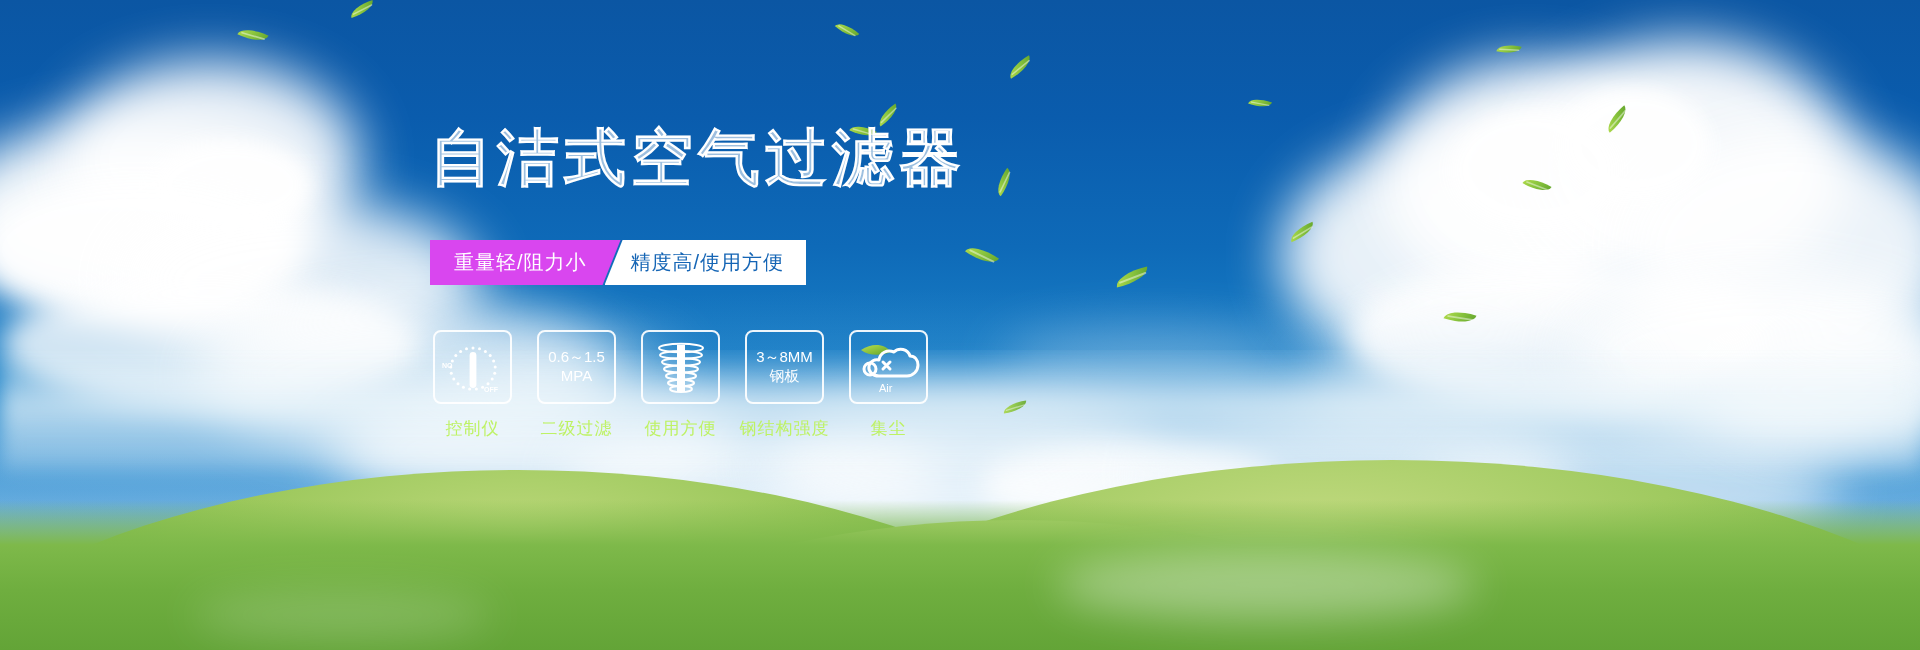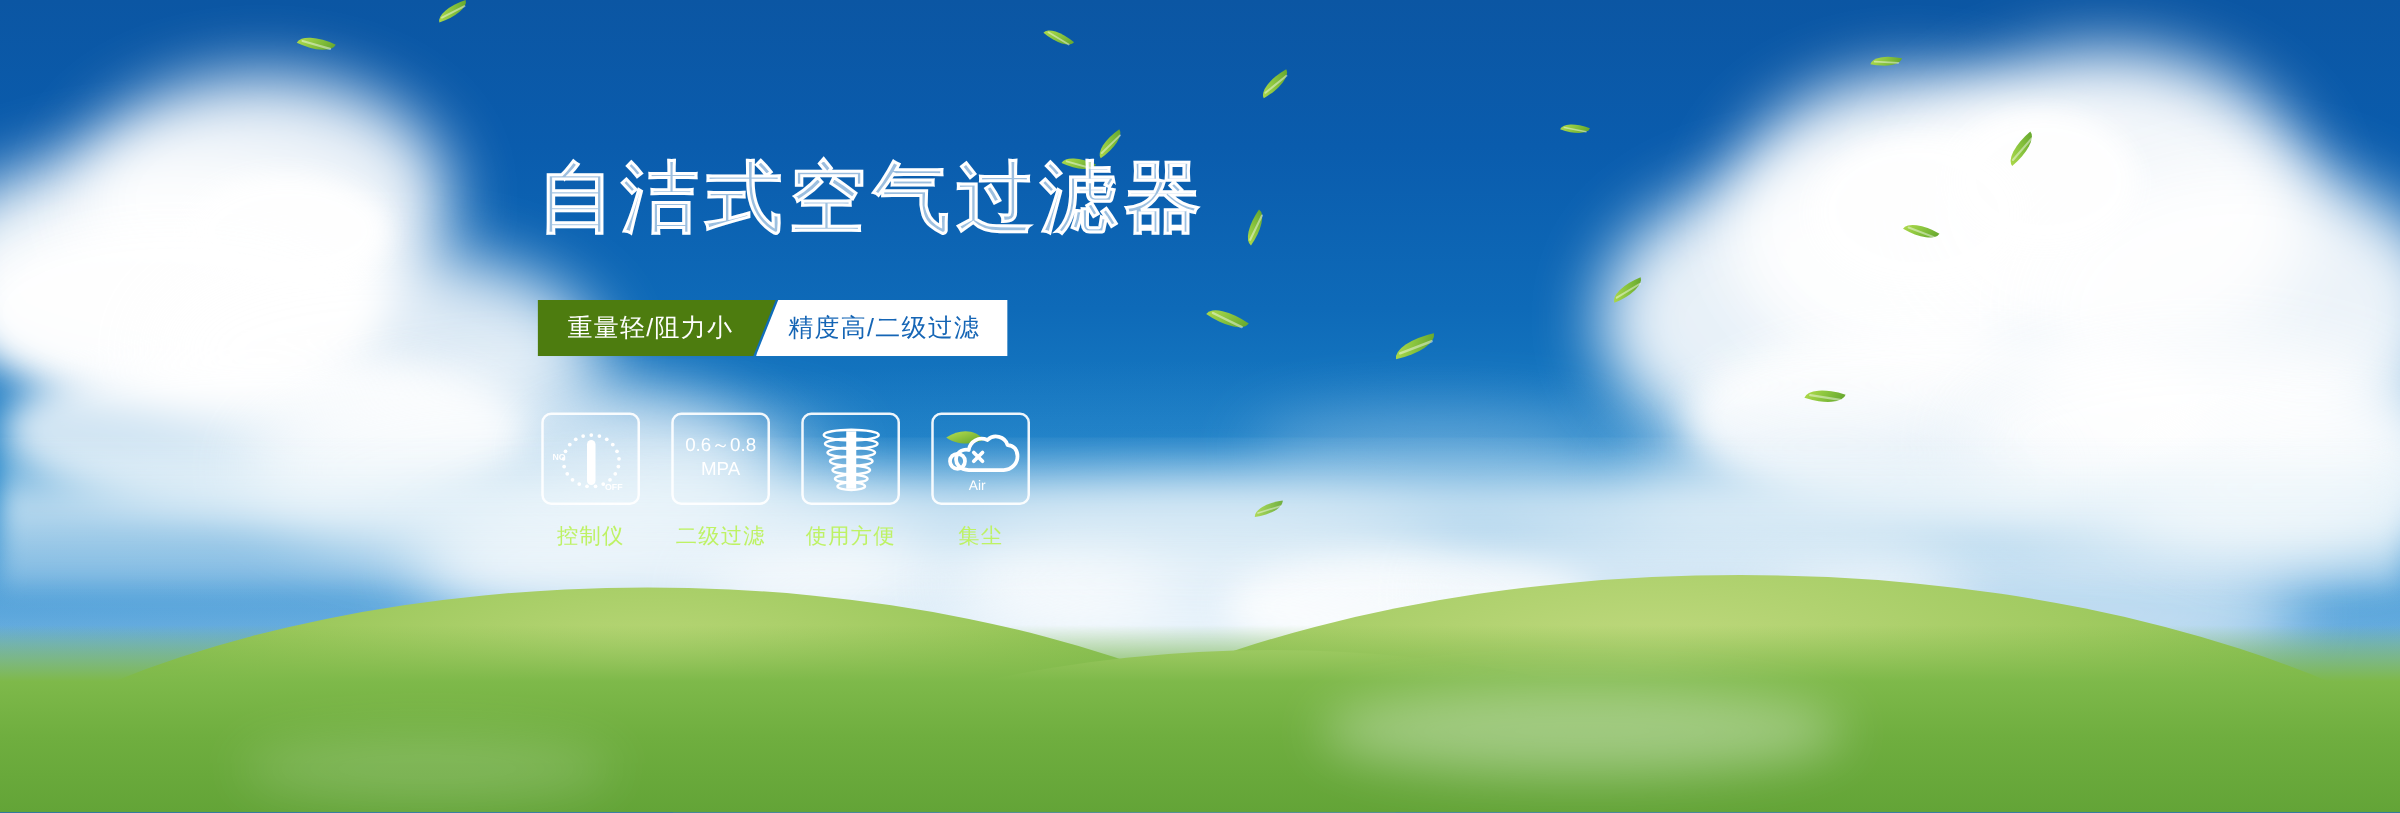--- a/index.html
+++ b/index.html
@@ -46,21 +46,21 @@
   .content{position:absolute;left:0;top:0;width:1920px;height:650px;}
   .title{position:absolute;left:430px;top:127px;font-size:62px;line-height:1;color:#fff;
      letter-spacing:5px;font-weight:400;
      -webkit-text-stroke:0px #fff;
      text-shadow:0 0 1px rgba(255,255,255,.6);
      font-family:"DejaVu Sans","Liberation Sans",sans-serif;}
   .title-hollow{color:transparent;-webkit-text-stroke:2.4px #ffffff;}
 
   .badges{position:absolute;left:430px;top:240px;display:flex;height:45px;}
   .badge{display:flex;align-items:center;justify-content:center;font-size:20px;letter-spacing:1px;}
-  .badge-a{background:#4d7c0f;color:#fff;padding:0 20px 0 24px;
+  .badge-a{background:#d946ef;color:#fff;padding:0 20px 0 24px;
      clip-path:polygon(0 0,100% 0,calc(100% - 18px) 100%,0 100%);padding-right:34px;}
   .badge-b{background:#ffffff;color:#1565b5;padding:0 22px 0 26px;margin-left:-16px;
      clip-path:polygon(18px 0,100% 0,100% 100%,0 100%);}
 
   .features{position:absolute;left:435px;top:330px;display:flex;gap:29px;}
   .feat{width:75px;display:flex;flex-direction:column;align-items:center;}
   .fbox{width:75px;height:70px;border:2px solid rgba(255,255,255,.92);border-radius:8px;
         display:flex;align-items:center;justify-content:center;position:relative;}
   .flabel{margin-top:13px;font-size:17px;color:#bef264;white-space:nowrap;letter-spacing:1px;}
   .ftext{color:#fff;font-size:15px;line-height:1.25;text-align:center;
@@ -136,21 +136,21 @@
     <div class="leaf" style="left:846px;top:124px;transform:rotate(25deg) scale(.75);"></div>
     <div class="leaf" style="left:998px;top:400px;transform:rotate(-8deg) scale(.7);opacity:.9"></div>
   </div>
 
   <div class="content">
 
     <div class="title title-hollow">自洁式空气过滤器</div>
 
     <div class="badges">
       <div class="badge badge-a">重量轻/阻力小</div>
-      <div class="badge badge-b">精度高/二级过滤</div>
+      <div class="badge badge-b">精度高/使用方便</div>
     </div>
 
     <div class="features">
 
       <div class="feat">
         <div class="fbox">
           <svg class="icon-svg" width="66" height="58" viewBox="0 0 66 58">
             <g fill="#ffffff">
               <circle cx="33" cy="10" r="1.5"></circle>
                 <circle cx="26.5" cy="10.8" r="1.5"></circle>
@@ -178,21 +178,21 @@
             <text x="2" y="30" fill="#ffffff" font-size="7" font-family="Liberation Sans, sans-serif" font-weight="bold">NO</text>
             <text x="44" y="54" fill="#ffffff" font-size="7" font-family="Liberation Sans, sans-serif" font-weight="bold">OFF</text>
           </svg>
         </div>
         <div class="flabel">控制仪</div>
       </div>
 
       <div class="feat">
         <div class="fbox">
           <div class="ftext">
-            <div class="big">0.6～0.8</div>
+            <div class="big">0.6～1.5</div>
             <div class="big">MPA</div>
           </div>
         </div>
         <div class="flabel">二级过滤</div>
       </div>
 
       <div class="feat">
         <div class="fbox">
           <svg class="icon-svg" width="56" height="56" viewBox="0 0 56 56">
             <g fill="none" stroke="#ffffff" stroke-width="2">
@@ -203,20 +203,29 @@
               <ellipse cx="28" cy="37" rx="15" ry="3.4"></ellipse>
               <ellipse cx="28" cy="44" rx="13" ry="3.2"></ellipse>
               <ellipse cx="28" cy="50" rx="11" ry="3"></ellipse>
             </g>
             <rect x="24" y="6" width="8" height="46" fill="#ffffff"></rect>
           </svg>
         </div>
         <div class="flabel">使用方便</div>
       </div>
 
+      <div class="feat">
+        <div class="fbox">
+          <div class="ftext">
+            <div class="big">3～8MM</div>
+            <div class="big">钢板</div>
+          </div>
+        </div>
+        <div class="flabel">钢结构强度</div>
+      </div>
 
       <div class="feat">
         <div class="fbox">
           <svg class="icon-svg" width="64" height="58" viewBox="0 0 64 58">
             <defs>
               <linearGradient id="lg" x1="0" y1="0" x2="1" y2="1">
                 <stop offset="0%" stop-color="#b9e04f"></stop>
                   <stop offset="100%" stop-color="#5ea12a"></stop>
               </linearGradient>
             </defs>

